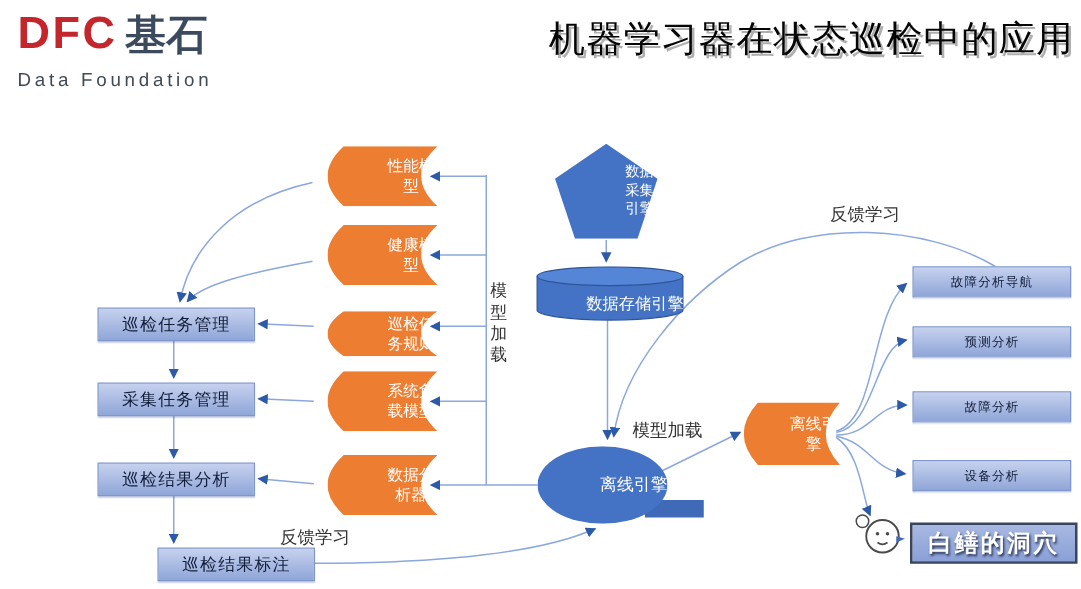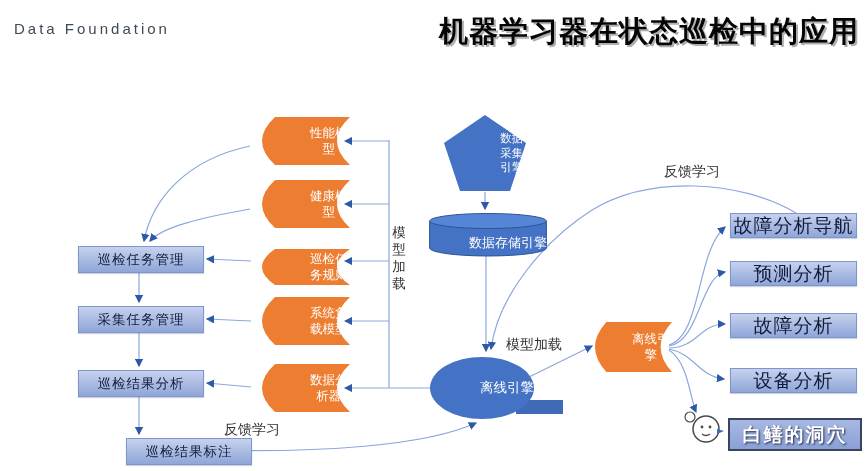--- a/index.html
+++ b/index.html
@@ -9,21 +9,21 @@
     font-family:"Liberation Sans","DejaVu Sans",sans-serif;
   }
   
   .logo { position:absolute; left:14px; top:8px; }
   .logo-row { display:flex; align-items:flex-end; line-height:1; }
   .logo-dfc { color:#c5262c; font-size:36px; font-weight:600; letter-spacing:2px; }
   .logo-cn  { color:#3b4a5c; font-size:33px; font-weight:800; margin-left:6px; }
   .logo-sub { color:#3f4a55; font-size:15px; letter-spacing:3px; margin-top:12px; }
   .title {
     position:absolute; right:6px; top:12px; width:500px; text-align:right;
-    font-size:29px; font-weight:700; color:#050505; letter-spacing:1px;
+    font-size:29px; font-weight:400; color:#050505; letter-spacing:1px;
     text-shadow:2px 2px 0 rgba(110,110,110,0.55);
   }
   
   .connectors { position:absolute; left:0; top:0; z-index:1; }
   .shape { position:absolute; z-index:2; }
   .shape svg { position:absolute; left:0; top:0; width:100%; height:100%; }
   .lbl {
     position:absolute; inset:0; display:flex; align-items:center; justify-content:flex-end;
     text-align:center; z-index:3;
   }
@@ -33,37 +33,39 @@
   .ellipse-shape .lbl { font-size:13.5px; color:#fff; }
   .stored2 .lbl span { display:inline-block; width:3.4em; font-size:12.5px; line-height:1.3; color:#fff; }
   .tab { position:absolute; z-index:2; background:#3f6ab8; }
   .boxL,.boxR {
     position:absolute; z-index:2; display:flex; align-items:center; justify-content:center;
     background:linear-gradient(#c6d1ee,#8fa6d8);
     border:1px solid #7e96cb; box-shadow:0 1px 1px rgba(60,80,140,0.25);
     color:#111c38; letter-spacing:1px;
   }
   .boxL { font-size:13.5px; }
-  .boxR { font-size:19px; }
+  .boxR { font-size:10px; }
   .flabel { position:absolute; z-index:4; color:#333; font-size:14px; }
   .vlabel { position:absolute; z-index:4; color:#333; font-size:13.5px; width:16px; line-height:17px; text-align:center; }
   
   .wm-icon { position:absolute; z-index:5; }
   .wm-box {
     position:absolute; z-index:5; display:flex; align-items:center; justify-content:center;
     background:linear-gradient(#a8b8e2,#8aa0d6); border:2px solid #39455f;
     color:#fff; font-weight:700; font-size:19px; letter-spacing:2px;
     text-shadow:1px 1px 2px rgba(20,30,60,0.9);
   }
 </style>
 </head>
 <body>
 
 <div class="logo">
   <div class="logo-row">
+    <span class="logo-dfc">DFC</span>
+    <span class="logo-cn">基石</span>
   </div>
   <div class="logo-sub">Data Foundation</div>
 </div>
 <div class="title">机器学习器在状态巡检中的应用</div>
 
 <svg class="connectors" width="865" height="471" viewBox="0 0 865 471">
   <defs>
     <marker id="arr" markerWidth="7" markerHeight="7" refX="6" refY="3.5" orient="auto">
       <path d="M0,0 L7,3.5 L0,7 Z" fill="#2d5aa8"></path>
     </marker>

